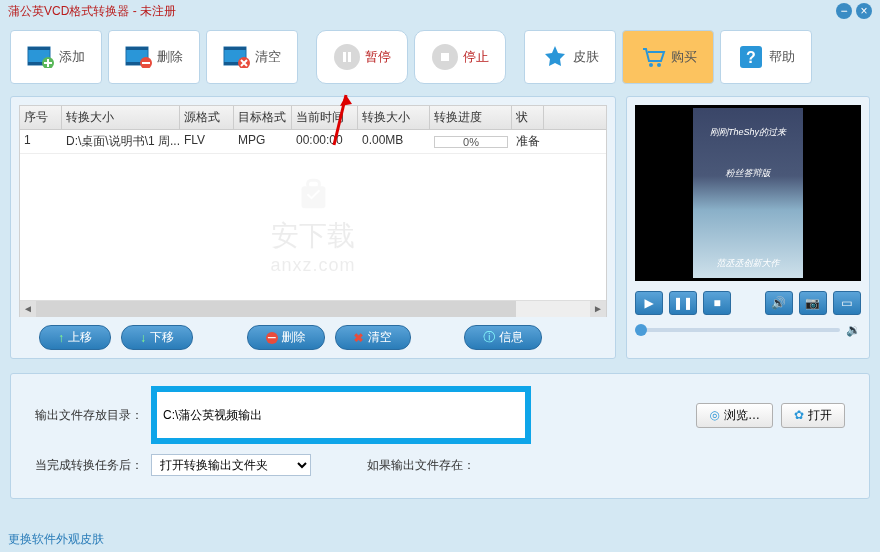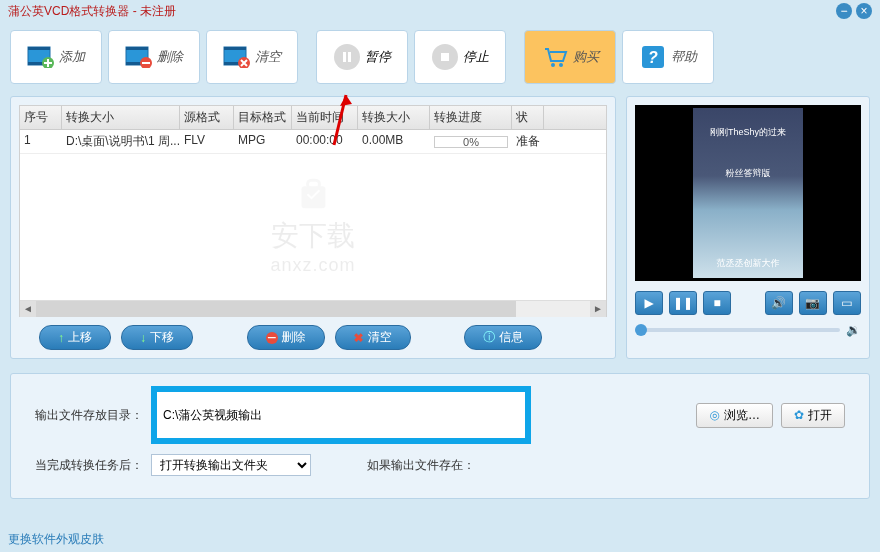--- a/index.html
+++ b/index.html
@@ -5,23 +5,23 @@
 * { box-sizing: border-box; margin: 0; padding: 0; }
 body { font-family: "Microsoft YaHei", sans-serif; font-size: 12px; background: #d4e8f3; width: 880px; height: 552px; overflow: hidden; position: relative; }
 .titlebar { display: flex; align-items: center; padding: 4px 8px; height: 22px; }
 .titlebar-title { color: #b91c1c; font-size: 12px; flex: 1; }
 .titlebar-btns { display: flex; gap: 4px; }
 .tb-btn { width: 16px; height: 16px; border-radius: 50%; display: flex; align-items: center; justify-content: center; color: #fff; font-size: 12px; cursor: pointer; }
 .tb-min { background: #3a8cc4; }
 .tb-close { background: #3a8cc4; }
 
 .toolbar { display: flex; gap: 6px; padding: 8px 10px; }
-.tbtn { background: #fff; border: 1px solid #b8d4e8; border-radius: 4px; width: 92px; height: 54px; display: flex; align-items: center; justify-content: center; gap: 4px; cursor: pointer; font-size: 13px; color: #555; font-style: italic; }
+.tbtn { background: #fff; border: 1px solid #b8d4e8; border-radius: 4px; width: 92px; height: 54px; display: flex; align-items: center; justify-content: center; gap: 4px; cursor: pointer; font-size: 13px; color: #555; }
 .tbtn.buy { background: #fcc35f; }
-.tbtn.disabled { color: #000000; }
+.tbtn.disabled { color: #b91c1c; border-radius: 10px; }
 .tbtn .ico { width: 28px; height: 28px; display: flex; align-items: center; justify-content: center; }
 
 .main-row { display: flex; gap: 10px; padding: 4px 10px; }
 .left-panel { flex: 1; border: 1px solid #b8d4e8; background: #eaf3fa; border-radius: 3px; padding: 8px; }
 .table-wrap { background: #fff; border: 1px solid #d0d0d0; }
 .thead { display: flex; background: linear-gradient(#f4f4f4,#e4e4e4); border-bottom: 1px solid #ccc; }
 .th { border-right: 1px solid #ccc; padding: 3px 4px; font-size: 12px; color: #333; overflow: hidden; white-space: nowrap; }
 .tbody { height: 170px; overflow: auto; background: #fff; position: relative; }
 .tr { display: flex; border-bottom: 1px solid #eee; }
 .td { padding: 3px 4px; font-size: 12px; color: #333; overflow: hidden; white-space: nowrap; }
@@ -34,21 +34,21 @@
 .hscroll .thumb { position: absolute; left: 0; top: 0; height: 16px; width: 480px; background: #d4d4d4; }
 
 .watermark { position: absolute; left: 50%; top: 50%; transform: translate(-50%,-40%); text-align: center; opacity: 0.15; pointer-events: none; }
 .watermark .wm1 { font-size: 28px; color: #888; }
 .watermark .wm2 { font-size: 18px; color: #888; letter-spacing: 1px; }
 
 .action-row { display: flex; gap: 10px; margin-top: 8px; padding: 0 20px; }
 .abtn { background: linear-gradient(#5aa3d8,#2a7cb8); color: #fff; border: 1px solid #2a6ca0; border-radius: 12px; padding: 3px 18px; font-size: 12px; cursor: pointer; display: flex; align-items: center; gap: 4px; }
 
 .right-panel { width: 244px; border: 1px solid #b8d4e8; background: #eaf3fa; border-radius: 3px; padding: 8px; display: flex; flex-direction: column; }
-.preview { width: 100%; height: 176px; background: #000; position: relative; display: flex; align-items: center; justify-content: center; }
+.preview { width: 100%; height: 176px; background: #000; position: relative; display: flex; align-items: center; justify-content: center; font-style: italic; }
 .preview-img { width: 110px; height: 170px; background: linear-gradient(180deg,#3a4668 0%,#4a5878 40%,#8ab0c8 60%,#cde0ea 100%); display: flex; flex-direction: column; align-items: center; justify-content: space-between; color: #fff; font-size: 9px; padding: 8px 4px; }
 .preview-img .pt { font-size: 9px; text-align: center; margin-top: 10px; }
 .pcontrols { display: flex; gap: 6px; margin-top: 10px; justify-content: space-between; }
 .pbtn { width: 28px; height: 24px; background: linear-gradient(#5aa3d8,#2a7cb8); border: 1px solid #2a6ca0; border-radius: 3px; display: flex; align-items: center; justify-content: center; color: #fff; cursor: pointer; font-size: 12px; }
 .slider-row { display: flex; align-items: center; margin-top: 8px; gap: 6px; }
 .slider { flex: 1; height: 4px; background: #c8d8e8; border-radius: 2px; position: relative; }
 .slider-thumb { position: absolute; left: 0; top: -4px; width: 12px; height: 12px; border-radius: 50%; background: #4a9cd8; }
 
 .output-panel { margin: 10px; border: 1px solid #b8d4e8; background: #eaf3fa; border-radius: 3px; padding: 12px 24px; }
 .orow { display: flex; align-items: center; gap: 8px; margin-bottom: 10px; }
@@ -126,20 +126,28 @@
   <div class="tbtn disabled">
     <span class="ico">
         <svg width="28" height="28" viewBox="0 0 28 28">
           <circle cx="14" cy="14" r="13" fill="#d8d8d8"></circle>
           <rect x="10" y="10" width="8" height="8" fill="#fff"></rect>
         </svg>
       </span>
     <span>停止</span>
   </div>
   <div style="width:6px"></div>
+  <div class="tbtn">
+    <span class="ico">
+        <svg width="26" height="26" viewBox="0 0 26 26">
+          <path d="M13 2l3 7 7 1-5 5 1 7-6-3-6 3 1-7-5-5 7-1z" fill="#2a96d8"></path>
+        </svg>
+      </span>
+    <span>皮肤</span>
+  </div>
   <div class="tbtn buy">
     <span class="ico">
         <svg width="28" height="24" viewBox="0 0 28 24">
           <path d="M4 4h3l3 12h12l3-9H9" fill="none" stroke="#2a96d8" stroke-width="2"></path>
           <circle cx="12" cy="20" r="2" fill="#2a96d8"></circle>
           <circle cx="20" cy="20" r="2" fill="#2a96d8"></circle>
         </svg>
       </span>
     <span>购买</span>
   </div>

